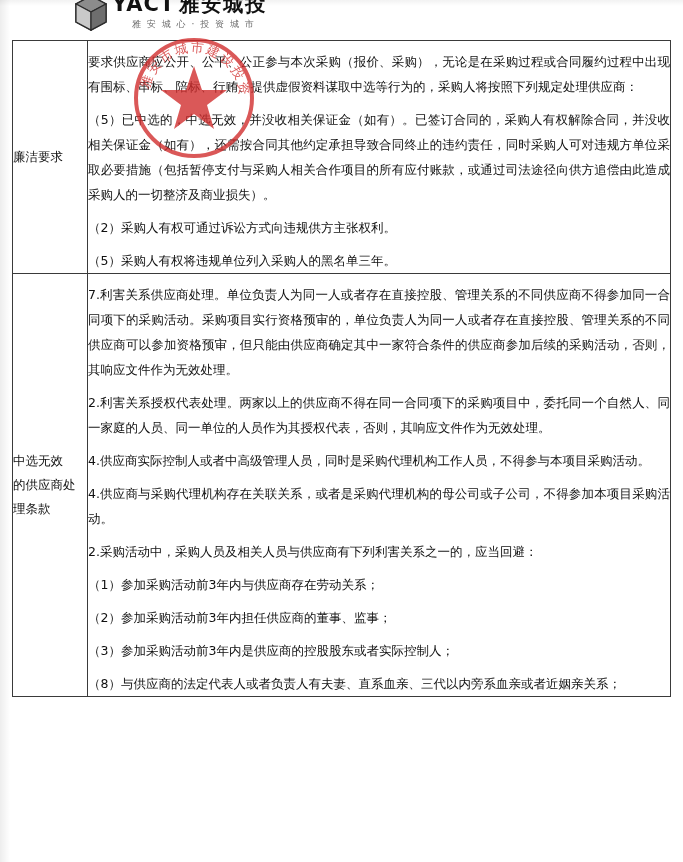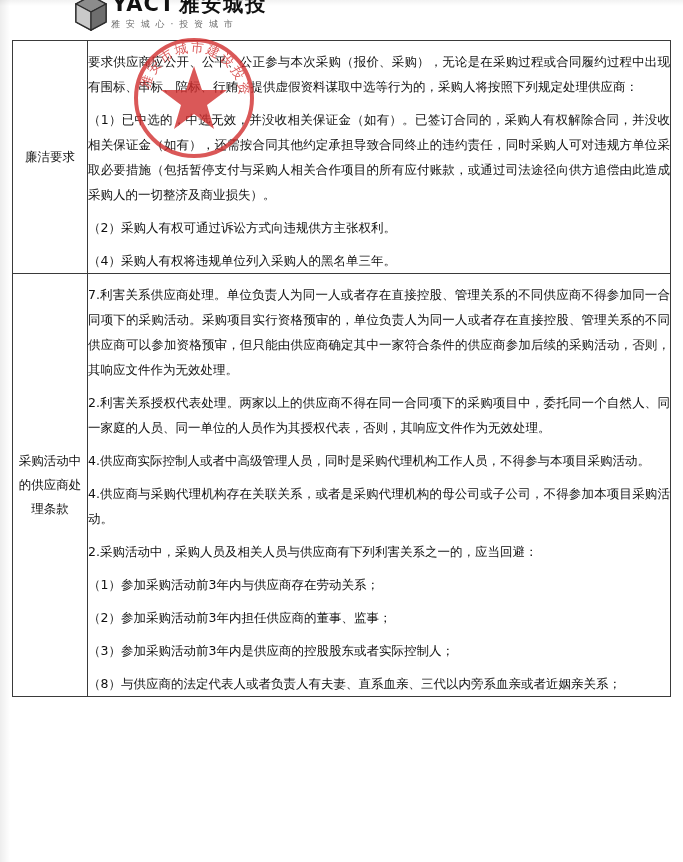--- a/index.html
+++ b/index.html
@@ -54,21 +54,21 @@
   }
   .logo-cn {
     font-size: 20px;
     font-weight: bold;
     letter-spacing: 2px;
     color: #111;
     margin-left: 4px;
   }
   .logo-sub {
     position: absolute;
-    left: 99px;
+    left: 120px;
     top: 18px;
     font-size: 9px;
     color: #6b6b6b;
     letter-spacing: 1.5px;
     white-space: nowrap;
   }
 
   
   table.doc-table {
     width: 659px;
@@ -77,21 +77,21 @@
     table-layout: fixed;
     border: 1px solid #3a3a3a;
   }
   table.doc-table td {
     border: 1px solid #3a3a3a;
     vertical-align: middle;
     padding: 0;
   }
   td.label-cell {
     width: 74px;
-    text-align: center;
+    text-align: left;
     font-size: 12.5px;
     line-height: 24px;
     color: #111;
     padding: 2px 4px;
   }
   td.label-cell .lbl-line { display: block; }
   td.body-cell {
     padding: 8px 10px 10px 10px;
     font-size: 12.5px;
     line-height: 25px;
@@ -167,28 +167,28 @@
   </div>
 
   <table class="doc-table">
     <tbody>
       <tr>
         <td class="label-cell">
           <span class="lbl-line">廉洁要求</span>
         </td>
         <td class="body-cell">
           <p>要求供应商应公开、公平、公正参与本次采购（报价、采购），无论是在采购过程或合同履约过程中出现有围标、串标、陪标、行贿、提供虚假资料谋取中选等行为的，采购人将按照下列规定处理供应商：</p>
-          <p>（1）已中选的，中选无效，并没收相关保证金（如有）。已签订合同的，采购人有权解除合同，并没收相关保证金（如有），还需按合同其他约定承担导致合同终止的违约责任，同时采购人可对违规方单位采取必要措施（包括暂停支付与采购人相关合作项目的所有应付账款，或通过司法途径向供方追偿由此造成采购人的一切整济及商业损失）。</p>
+          <p>（5）已中选的，中选无效，并没收相关保证金（如有）。已签订合同的，采购人有权解除合同，并没收相关保证金（如有），还需按合同其他约定承担导致合同终止的违约责任，同时采购人可对违规方单位采取必要措施（包括暂停支付与采购人相关合作项目的所有应付账款，或通过司法途径向供方追偿由此造成采购人的一切整济及商业损失）。</p>
           <p>（2）采购人有权可通过诉讼方式向违规供方主张权利。</p>
-          <p>（4）采购人有权将违规单位列入采购人的黑名单三年。</p>
+          <p>（5）采购人有权将违规单位列入采购人的黑名单三年。</p>
         </td>
       </tr>
       <tr>
         <td class="label-cell">
-          <span class="lbl-line">采购活动中</span>
+          <span class="lbl-line">中选无效</span>
           <span class="lbl-line">的供应商处</span>
           <span class="lbl-line">理条款</span>
         </td>
         <td class="body-cell">
           <p>7.利害关系供应商处理。单位负责人为同一人或者存在直接控股、管理关系的不同供应商不得参加同一合同项下的采购活动。采购项目实行资格预审的，单位负责人为同一人或者存在直接控股、管理关系的不同供应商可以参加资格预审，但只能由供应商确定其中一家符合条件的供应商参加后续的采购活动，否则，其响应文件作为无效处理。</p>
           <p>2.利害关系授权代表处理。两家以上的供应商不得在同一合同项下的采购项目中，委托同一个自然人、同一家庭的人员、同一单位的人员作为其授权代表，否则，其响应文件作为无效处理。</p>
           <p>4.供应商实际控制人或者中高级管理人员，同时是采购代理机构工作人员，不得参与本项目采购活动。</p>
           <p>4.供应商与采购代理机构存在关联关系，或者是采购代理机构的母公司或子公司，不得参加本项目采购活动。</p>
           <p>2.采购活动中，采购人员及相关人员与供应商有下列利害关系之一的，应当回避：</p>
           <p>（1）参加采购活动前3年内与供应商存在劳动关系；</p>

